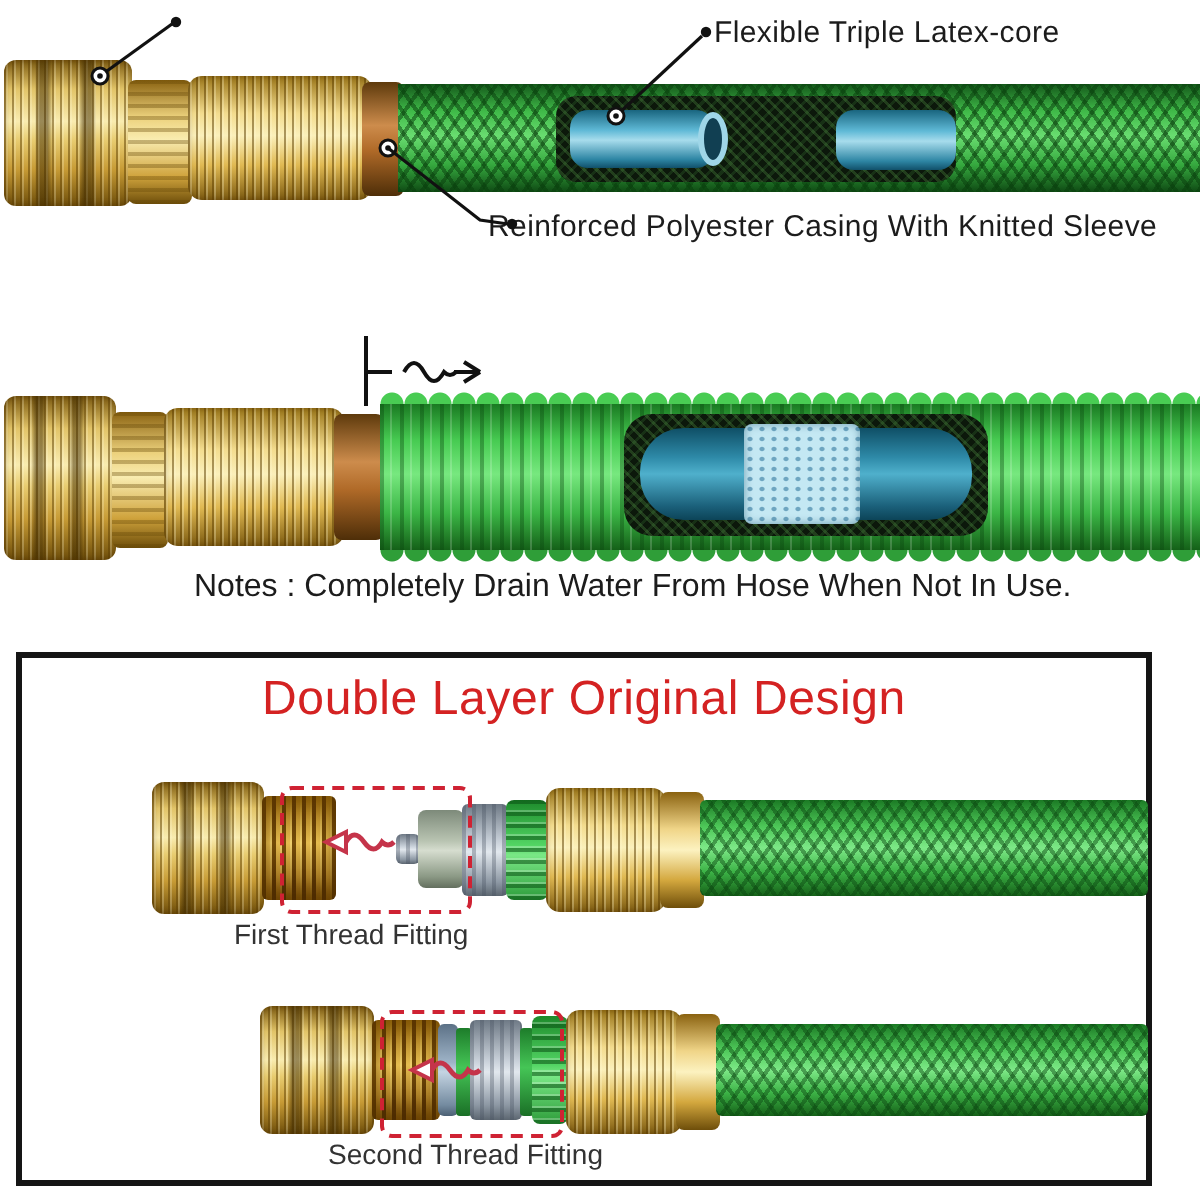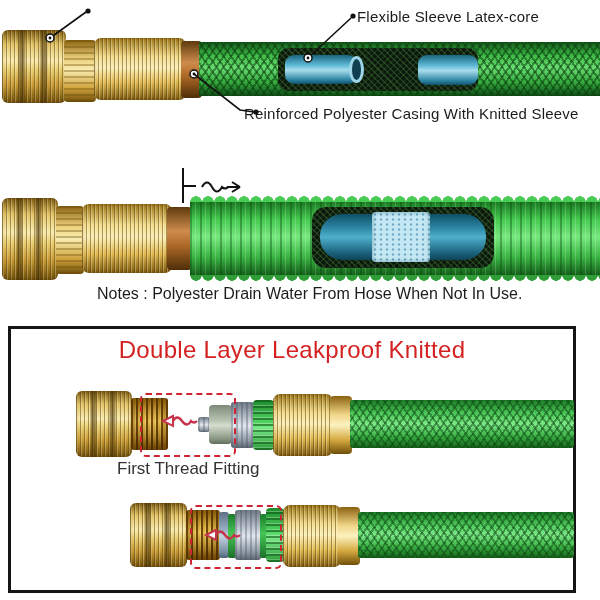--- a/index.html
+++ b/index.html
@@ -2,21 +2,21 @@
 <html><head>
 <meta charset="utf-8">
 <style>
   html,body{margin:0;padding:0;background:#ffffff;}
   #page{position:relative;width:600px;height:600px;background:#fff;overflow:hidden;
         font-family:"Liberation Sans", sans-serif;color:#1c1c1c;}
   .abs{position:absolute;}
   .lbl{position:absolute;white-space:nowrap;color:#1c1c1c;}
   .lbl-sm{font-size:15px;letter-spacing:.2px;}
   .lbl-md{font-size:16px;}
-  .lbl-lg{font-size:17px;color:#333;}
+  .lbl-lg{font-size:14px;color:#333;}
 
   
   .brass-ribbed{
     border-radius:6px;
     background:
       linear-gradient(90deg, rgba(60,40,0,0) 0 24%, rgba(60,40,0,.5) 28% 34%, rgba(60,40,0,0) 38% 58%, rgba(60,40,0,.5) 62% 68%, rgba(60,40,0,0) 72%),
       repeating-linear-gradient(90deg, rgba(95,65,5,.5) 0 1px, rgba(255,250,220,.25) 1px 2px, transparent 2px 4px),
       linear-gradient(180deg,#7c5a10 0%,#e2c468 20%,#f9ecb0 42%,#e8cc70 55%,#c79b35 75%,#6e4e0a 100%);
     box-shadow:inset 0 0 3px rgba(80,50,0,.6);
   }
@@ -125,21 +125,21 @@
   svg{display:block;}
   .overlay{position:absolute;left:0;top:0;pointer-events:none;}
   .arrow-inline{display:inline-block;vertical-align:-1px;margin-left:1px;}
 </style>
 </head>
 <body>
 
 <div id="page">
 
 
-  <div class="lbl lbl-sm" style="left:357px;top:8px;">Flexible Sleeve Latex-core</div>
+  <div class="lbl lbl-sm" style="left:357px;top:8px;">Flexible Triple Latex-core</div>
 
   <div class="abs brass-ribbed" style="left:2px;top:30px;width:64px;height:73px;"></div>
   <div class="abs brass-step" style="left:64px;top:40px;width:32px;height:62px;"></div>
   <div class="abs brass-knurl" style="left:94px;top:38px;width:92px;height:62px;"></div>
   <div class="abs copper-cap" style="left:181px;top:41px;width:21px;height:57px;"></div>
   <div class="abs hose-braid" style="left:199px;top:42px;width:401px;height:54px;"></div>
   <div class="abs cutaway" style="left:278px;top:48px;width:200px;height:43px;border-radius:10px;"></div>
   <div class="abs latex-tube" style="left:285px;top:55px;width:72px;height:29px;border-radius:9px;"></div>
   <div class="abs tube-ring" style="left:349px;top:56px;width:15px;height:27px;"></div>
   <div class="abs latex-tube" style="left:418px;top:55px;width:60px;height:30px;border-radius:9px;"></div>
@@ -158,21 +158,21 @@
   <div class="abs brass-knurl" style="left:82px;top:204px;width:90px;height:69px;"></div>
   <div class="abs copper-cap" style="left:167px;top:207px;width:25px;height:63px;"></div>
   <div class="abs hose-ripple" style="left:190px;top:202px;width:410px;height:73px;"></div>
   <div class="abs scallop-top" style="left:190px;top:195px;width:410px;height:7px;"></div>
   <div class="abs scallop-bot" style="left:190px;top:275px;width:410px;height:7px;"></div>
   <div class="abs cutaway" style="left:312px;top:207px;width:182px;height:61px;border-radius:14px;"></div>
   <div class="abs latex-tube" style="left:320px;top:214px;width:166px;height:46px;border-radius:22px;
        background:linear-gradient(180deg,#0f4f66,#2e8aa8 32%,#4fb0cc 50%,#1b607a 85%,#0c4458);"></div>
   <div class="abs water-win" style="left:372px;top:212px;width:58px;height:50px;"></div>
 
-  <div class="lbl lbl-md" style="left:97px;top:285px;">Notes : Polyester Drain Water From Hose When Not In Use.</div>
+  <div class="lbl lbl-md" style="left:97px;top:285px;">Notes : Completely Drain Water From Hose When Not In Use.</div>
 
   <svg class="overlay" width="600" height="310" viewBox="0 0 600 310">
 
     <circle cx="88" cy="11" r="2.6" fill="#111"></circle>
     <polyline points="86,12 50,38" fill="none" stroke="#111" stroke-width="1.6"></polyline>
     <circle cx="50" cy="38" r="4" fill="#fff" stroke="#111" stroke-width="1.5"></circle>
     <circle cx="50" cy="38" r="1.4" fill="#111"></circle>
 
     <circle cx="353" cy="16" r="2.6" fill="#111"></circle>
     <polyline points="351,18 308,58" fill="none" stroke="#111" stroke-width="1.6"></polyline>
@@ -183,21 +183,21 @@
     <circle cx="194" cy="74" r="1.4" fill="#111"></circle>
     <polyline points="194,74 240,110 254,112" fill="none" stroke="#111" stroke-width="1.6"></polyline>
     <circle cx="256" cy="112" r="2.6" fill="#111"></circle>
 
     <line x1="183" y1="168" x2="183" y2="203" stroke="#111" stroke-width="2"></line>
     <line x1="183" y1="186" x2="196" y2="186" stroke="#111" stroke-width="2"></line>
   </svg>
 
   <div id="leak-box" class="abs" style="left:8px;top:326px;width:562px;height:261px;"></div>
 
-  <div class="abs" id="leak-title" style="left:8px;top:336px;width:568px;">Double Layer Leakproof Knitted</div>
+  <div class="abs" id="leak-title" style="left:8px;top:336px;width:568px;">Double Layer Original Design</div>
 
   <div class="abs brass-ribbed" style="left:76px;top:391px;width:56px;height:66px;"></div>
   <div class="abs threads" style="left:131px;top:398px;width:37px;height:52px;"></div>
   <div class="abs grey-metal" style="left:198px;top:417px;width:12px;height:15px;"></div>
   <div class="abs grey-head" style="left:209px;top:405px;width:23px;height:39px;"></div>
   <div class="abs grey-metal" style="left:231px;top:402px;width:23px;height:46px;"></div>
   <div class="abs green-cord" style="left:253px;top:400px;width:21px;height:50px;"></div>
   <div class="abs brass-knurl" style="left:273px;top:394px;width:60px;height:62px;"></div>
   <div class="abs brass-smooth" style="left:330px;top:396px;width:22px;height:58px;"></div>
   <div class="abs hose-braid-lt" style="left:350px;top:400px;width:224px;height:48px;"></div>
@@ -217,14 +217,15 @@
   <div class="abs green-band" style="left:260px;top:514px;width:7px;height:44px;"></div>
   <div class="abs green-cord" style="left:266px;top:508px;width:18px;height:54px;"></div>
   <div class="abs brass-knurl" style="left:283px;top:505px;width:58px;height:62px;"></div>
   <div class="abs brass-smooth" style="left:338px;top:507px;width:22px;height:58px;"></div>
   <div class="abs hose-braid-lt" style="left:358px;top:512px;width:216px;height:46px;"></div>
   <div class="abs dash-box" style="left:190px;top:505px;width:88px;height:60px;"></div>
   <svg class="abs" style="left:203px;top:526px;" width="40" height="18" viewBox="0 0 40 18">
     <path d="M13 4 L3 9 L13 14 z" fill="#fff" stroke="#c5344a" stroke-width="2"></path>
     <path d="M13 9 q4 -7 9 0 t9 0 q3 3 6 0" fill="none" stroke="#c5344a" stroke-width="2.4"></path>
   </svg>
+  <div class="lbl lbl-lg" style="left:164px;top:569px;">Second Thread Fitting</div>
 
 </div>
 
 </body></html>

